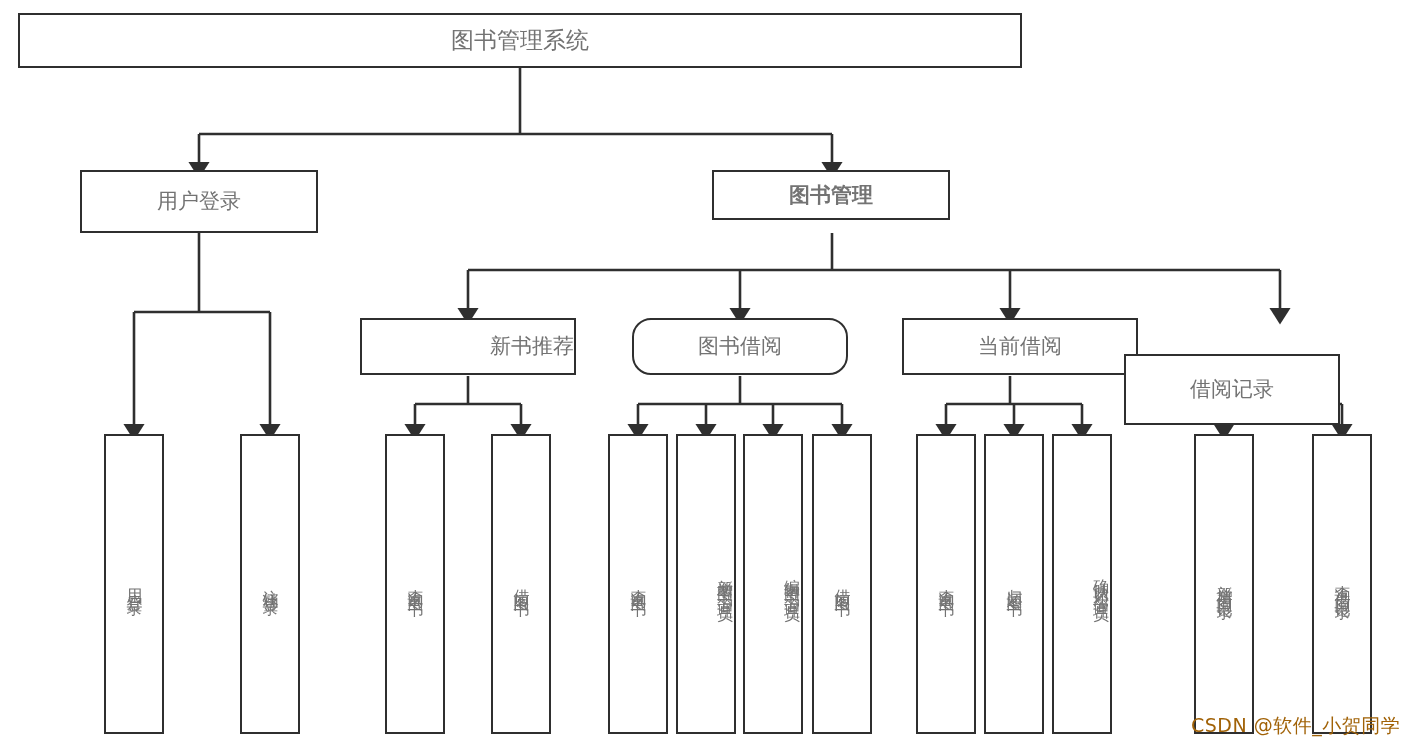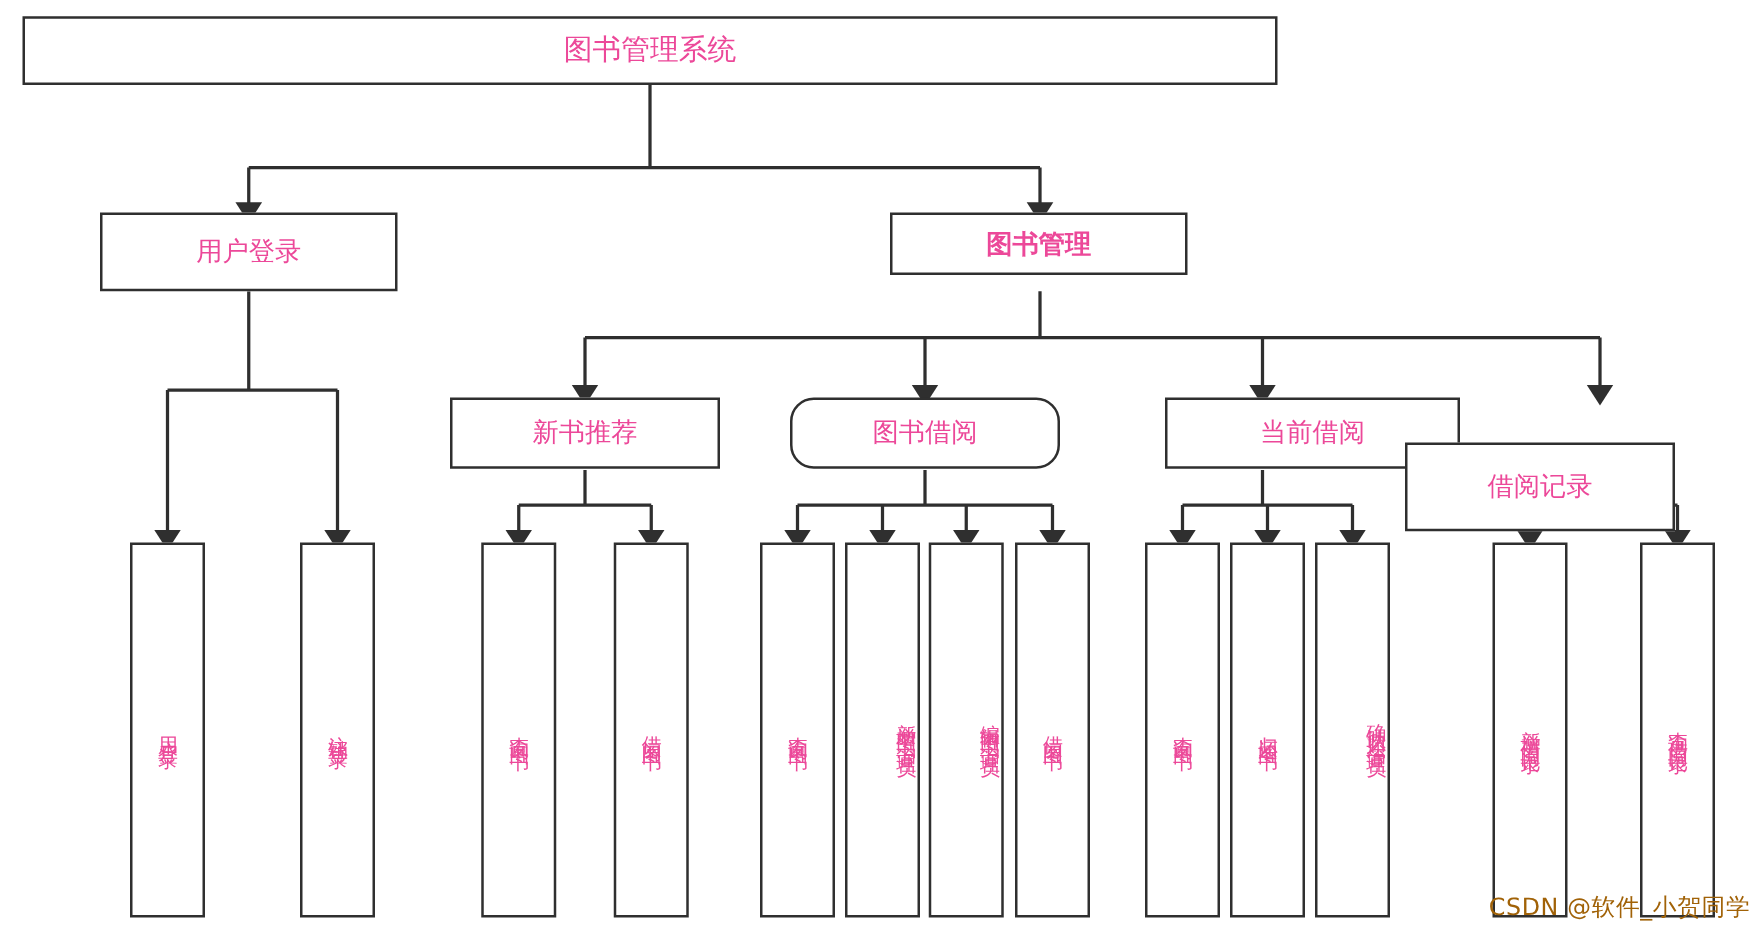--- a/index.html
+++ b/index.html
@@ -22,21 +22,21 @@
     pointer-events:none;
   }
   .node{
     position:absolute;
     box-sizing:border-box;
     border:2.5px solid #2f2f2f;
     background:#ffffff;
     display:flex;
     align-items:center;
     justify-content:center;
-    color:#ec4899;
+    color:#737373;
     line-height:1.18;
   }
   .node.root{
     font-size:23px;
   }
   .node.level2{
     font-size:21px;
   }
   .node.level3{
     font-size:21px;
@@ -129,27 +129,27 @@
     <span class="node-label">图书管理系统</span>
   </div>
 
   <div class="node level2" style="left:80px;top:170px;width:238px;height:63px;">
     <span class="node-label">用户登录</span>
   </div>
   <div class="node level2" style="left:712px;top:170px;width:238px;height:50px;font-weight:bold;">
     <span class="node-label">图书管理</span>
   </div>
 
-  <div class="node level3" style="left:360px;top:318px;width:216px;height:57px;">
+  <div class="node level3" style="left:360px;top:318px;width:216px;height:57px;justify-content:flex-end;">
     <span class="node-label">新书推荐</span>
   </div>
   <div class="node level3" style="left:632px;top:318px;width:216px;height:57px;border-radius:19px;">
     <span class="node-label">图书借阅</span>
   </div>
-  <div class="node level3" style="left:932px;top:318px;width:236px;height:57px;">
+  <div class="node level3" style="left:902px;top:318px;width:236px;height:57px;">
     <span class="node-label">当前借阅</span>
   </div>
   <div class="node level3" style="left:1124px;top:318px;width:216px;height:71px;margin-top:36px;">
     <span class="node-label">借阅记录</span>
   </div>
 
   <div class="node leaf mid" style="left:104px;top:434px;width:60px;height:300px;">
     <span class="node-label">用户登录</span>
   </div>
   <div class="node leaf mid" style="left:240px;top:434px;width:60px;height:300px;">

